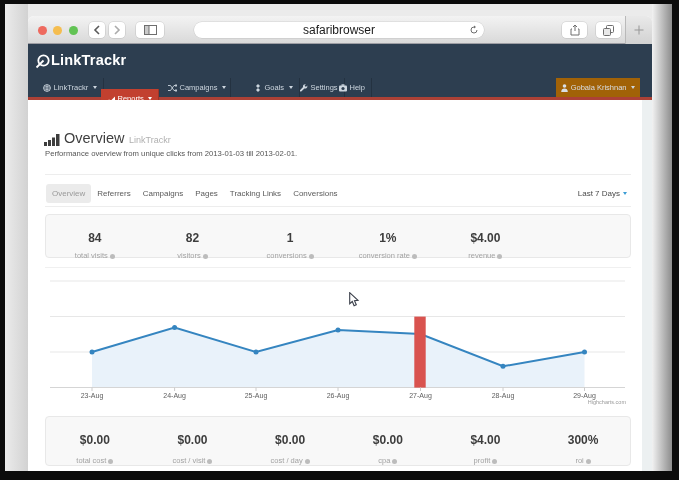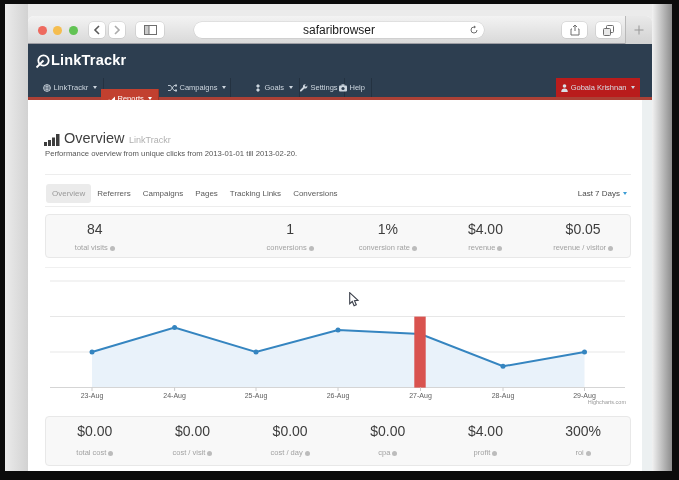--- a/index.html
+++ b/index.html
@@ -48,21 +48,21 @@
 
 #nav { left:0; top:62px; width:624px; height:22px; background:#2d3e50;
   border-bottom:3px solid #ac4136; font-size:7.5px; color:#cdd6df; }
 .navitem { position:absolute; top:0; height:19px; display:flex; align-items:center;
   padding:0 6px; gap:2.5px; border-right:1px solid rgba(0,0,0,0.18); }
 .navitem svg { flex:0 0 auto; }
 .caret { display:inline-block; width:0; height:0; border-left:2.5px solid transparent;
   border-right:2.5px solid transparent; border-top:3px solid #cdd6df; margin-left:2px; }
 #ni-reports { background:#c2402f; color:#fff;margin-top:11px; }
 #ni-reports .caret { border-top-color:#fff; }
-#ni-user { right:12px; border-right:none; background:#b91c1c; color:#d9dfe6; padding:0 5px; }
+#ni-user { right:12px; border-right:none; background:#a16207; color:#d9dfe6; padding:0 5px; }
 
 
 #page { left:0; top:84px; width:624px; height:452px; background:#fff; }
 #gutter { left:614px; top:0; width:10px; height:371px; background:#ecf0f1; }
 
 #hicon { left:16px; top:34px; }
 #htitle { left:36px; top:30px; font-size:14.5px; color:#3f3f3f; }
 #hsub { left:101px; top:34.5px; font-size:9px; color:#b0b0b0; }
 #hdesc { left:17px; top:48.5px; font-size:7.7px; color:#555; }
 #hr1 { left:17px; top:74px; width:586px; height:1px; background:#ededed; }
@@ -73,21 +73,21 @@
 #tab-ov { background:#ebebeb; border-radius:3px; color:#999; }
 #last7 { position:absolute; right:25px; top:84px; height:18.5px; display:flex; align-items:center;
   font-size:8px; color:#4a4a4a; }
 #last7 .caret { border-top-color:#3b9cd4; margin-left:3px; }
 
 .card { position:absolute; left:17px; width:586px; background:#f8f8f8;
   border:1px solid #e8e8e8; border-radius:4px; }
 #card1 { top:114px; height:44px; }
 #card2 { top:316px; height:50px; }
 .stat { position:absolute; top:0; width:97.66px; height:100%; text-align:center; }
-.stat .v { margin-top:6px; font-size:14px; font-weight:normal; color:#3d3d3d; }
+.stat .v { margin-top:16px; font-size:12px; font-weight:bold; color:#3d3d3d; }
 .stat .l { margin-top:6px; font-size:7.5px; color:#a2a2a2; }
 #card2 .l { margin-top:9px; }
 .inf { display:inline-block; width:5px; height:5px; border-radius:50%; background:#bcbcbc;
   vertical-align:-0.5px; margin-left:2px; }
 </style>
 </head>
 <body>
 <div id="stage">
   <div id="bd-top" class="abs"></div>
   <div id="bd-left" class="abs"></div>
@@ -199,54 +199,54 @@
     <div id="page" class="abs">
       <div id="gutter" class="abs"></div>
       <svg id="hicon" class="abs" width="17" height="12" viewBox="0 0 17 12">
         <rect x="0" y="8" width="3" height="4" fill="#3d3d3d"></rect>
         <rect x="4" y="6" width="3" height="6" fill="#3d3d3d"></rect>
         <rect x="8" y="3.5" width="3" height="8.5" fill="#3d3d3d"></rect>
         <rect x="12" y="0" width="3.5" height="12" fill="#3d3d3d"></rect>
       </svg>
       <div id="htitle" class="abs">Overview</div>
       <div id="hsub" class="abs">LinkTrackr</div>
-      <div id="hdesc" class="abs">Performance overview from unique clicks from 2013-01-01 till 2013-02-20.</div>
+      <div id="hdesc" class="abs">Performance overview from unique clicks from 2013-01-03 till 2013-02-01.</div>
       <div id="hr1" class="abs"></div>
       <div id="hr2" class="abs"></div>
 
       <div id="tabs">
         <div class="tab" id="tab-ov">Overview</div>
         <div class="tab">Referrers</div>
         <div class="tab">Campaigns</div>
         <div class="tab">Pages</div>
         <div class="tab">Tracking Links</div>
         <div class="tab">Conversions</div>
       </div>
       <div id="last7">Last 7 Days<span class="caret"></span></div>
 
       <div class="card" id="card1">
         <div class="stat" style="left:0;">
             <div class="v">84</div>
             <div class="l">total visits<span class="inf"></span></div>
           </div>
+        <div class="stat" style="left:97.66px;">
+            <div class="v">82</div>
+            <div class="l">visitors<span class="inf"></span></div>
+          </div>
         <div class="stat" style="left:195.3px;">
             <div class="v">1</div>
             <div class="l">conversions<span class="inf"></span></div>
           </div>
         <div class="stat" style="left:293px;">
             <div class="v">1%</div>
             <div class="l">conversion rate<span class="inf"></span></div>
           </div>
         <div class="stat" style="left:390.6px;">
             <div class="v">$4.00</div>
             <div class="l">revenue<span class="inf"></span></div>
-          </div>
-        <div class="stat" style="left:488.3px;">
-            <div class="v">$0.05</div>
-            <div class="l">revenue / visitor<span class="inf"></span></div>
           </div>
       </div>
 
       <svg class="abs" id="chart" style="left:12px;top:158px;" width="602" height="148" viewBox="40 258 602 148">
         <line x1="45" y1="267.5" x2="631" y2="267.5" stroke="#f0f0f0" stroke-width="1"></line>
         <line x1="50" y1="281" x2="625" y2="281" stroke="#e7e7e7" stroke-width="1"></line>
         <line x1="50" y1="316.5" x2="625" y2="316.5" stroke="#e7e7e7" stroke-width="1"></line>
         <line x1="50" y1="352" x2="625" y2="352" stroke="#e7e7e7" stroke-width="1"></line>
         <line x1="50" y1="387.5" x2="625" y2="387.5" stroke="#d5d5d5" stroke-width="1"></line>
         <path d="M92 352 L174.6 327.5 L256 352 L338 330 L420.5 334 L503 366.3 L584.5 352 L584.5 387 L92 387 Z" fill="#e9f2fa"></path>

